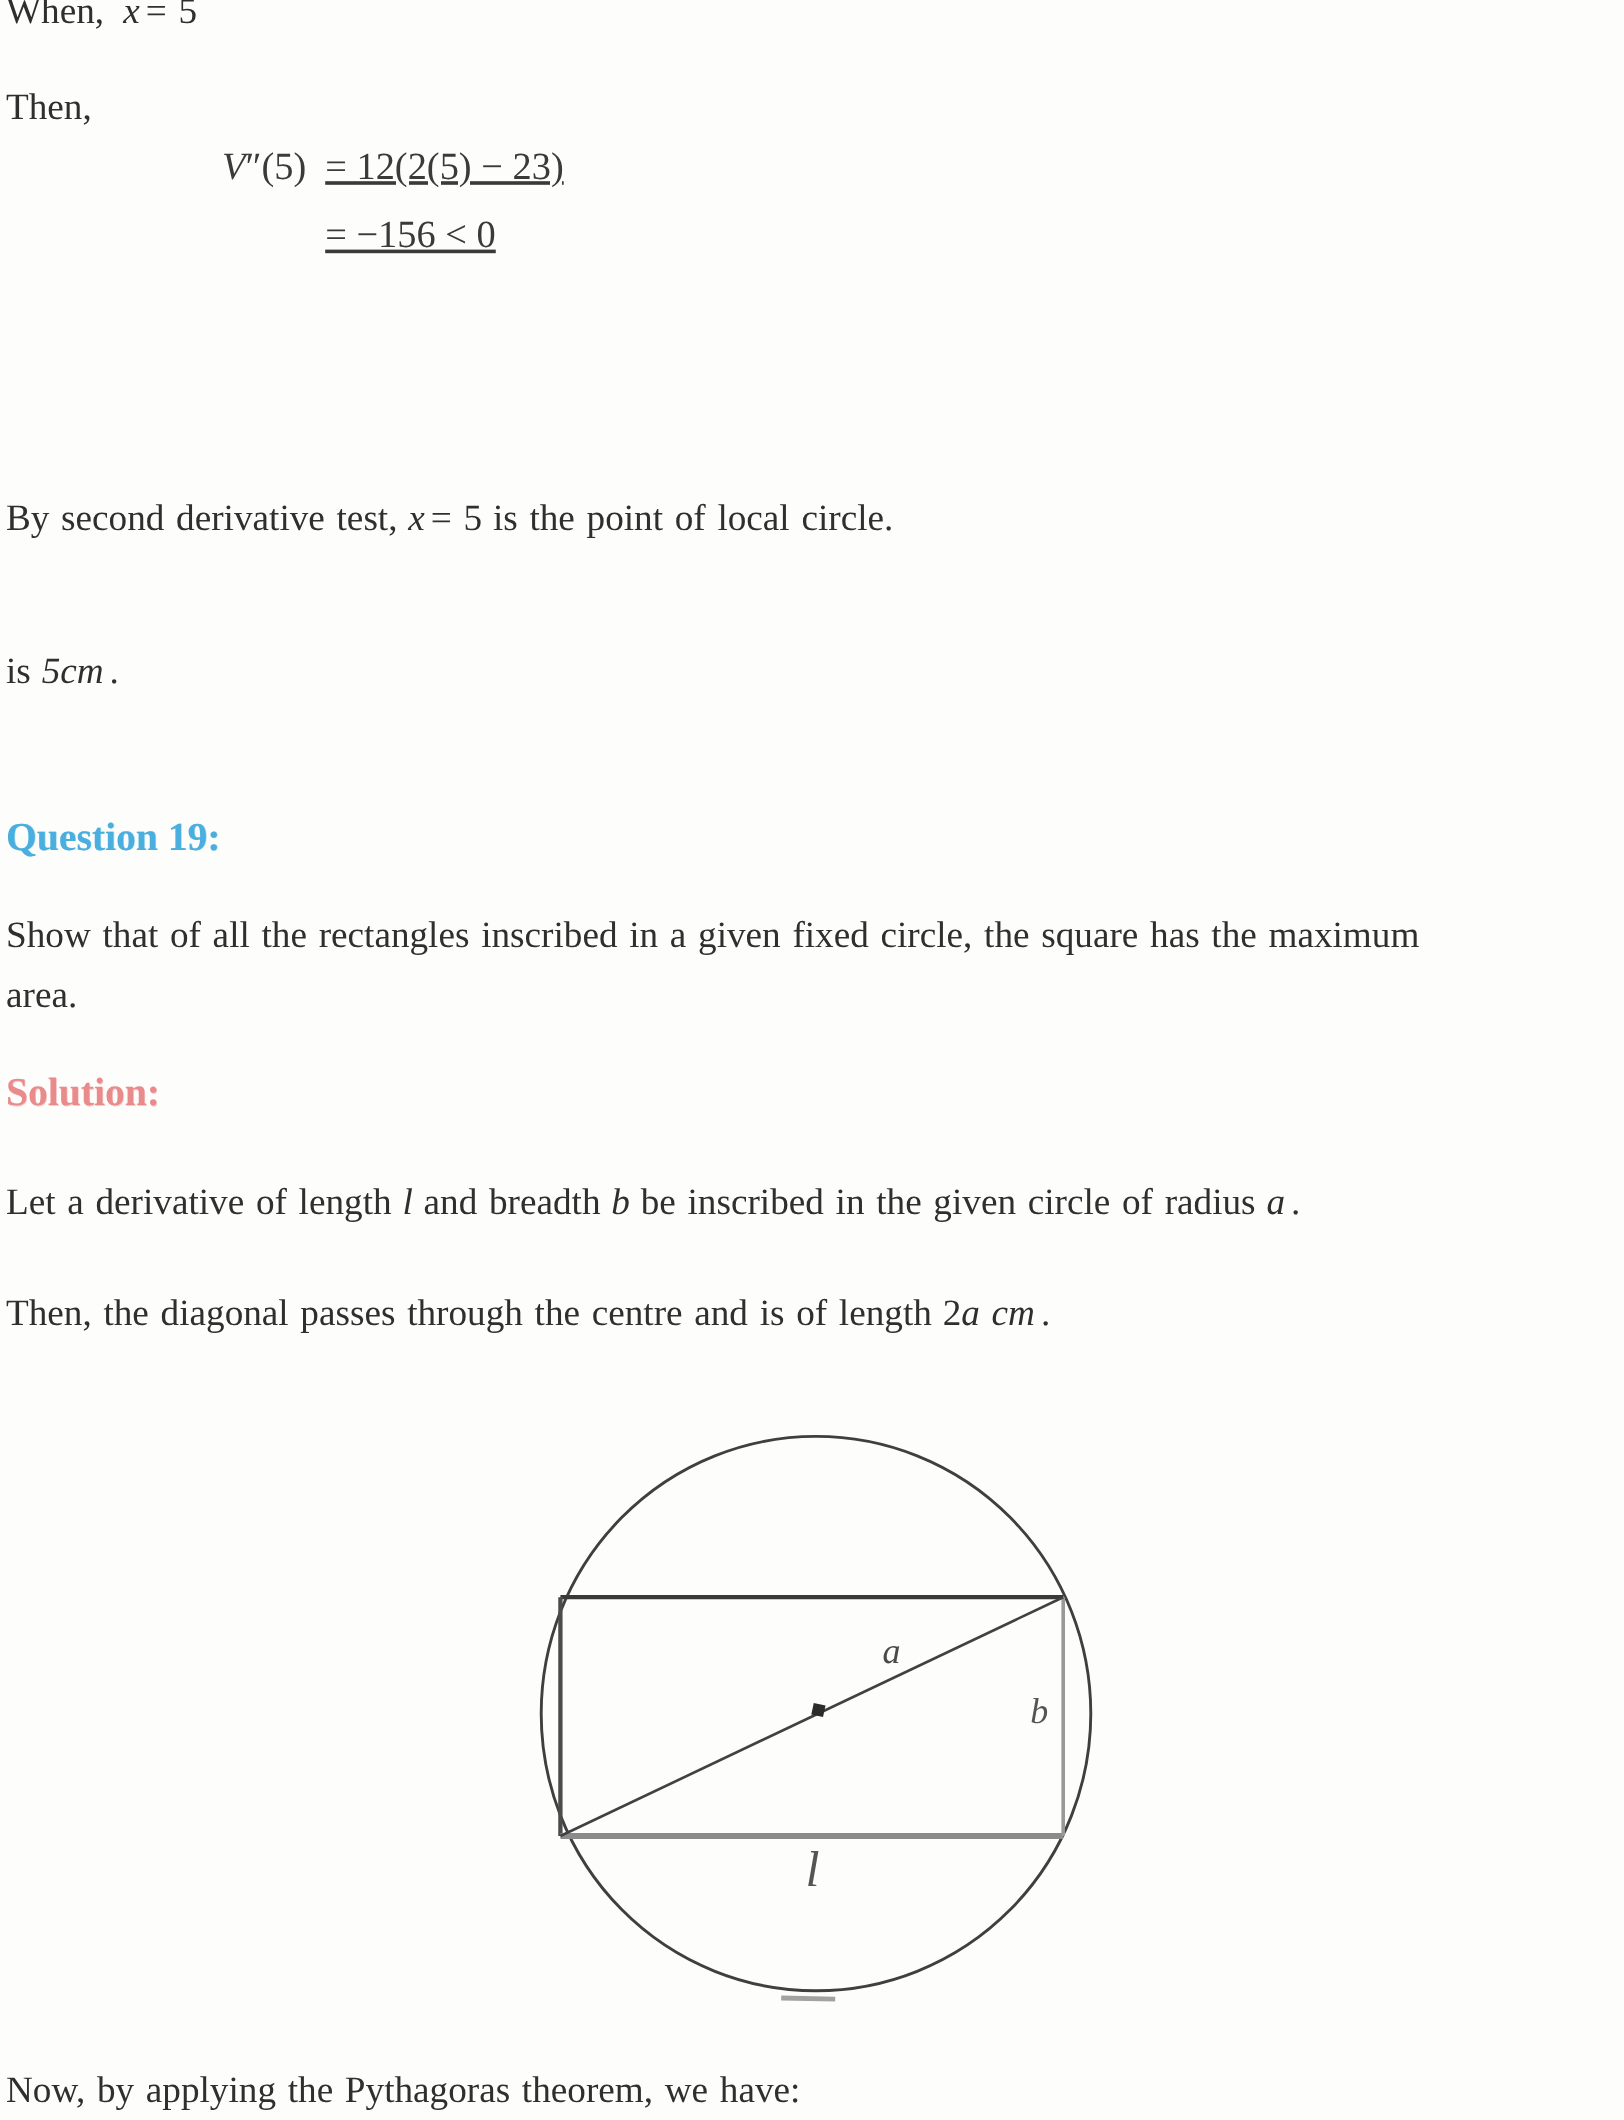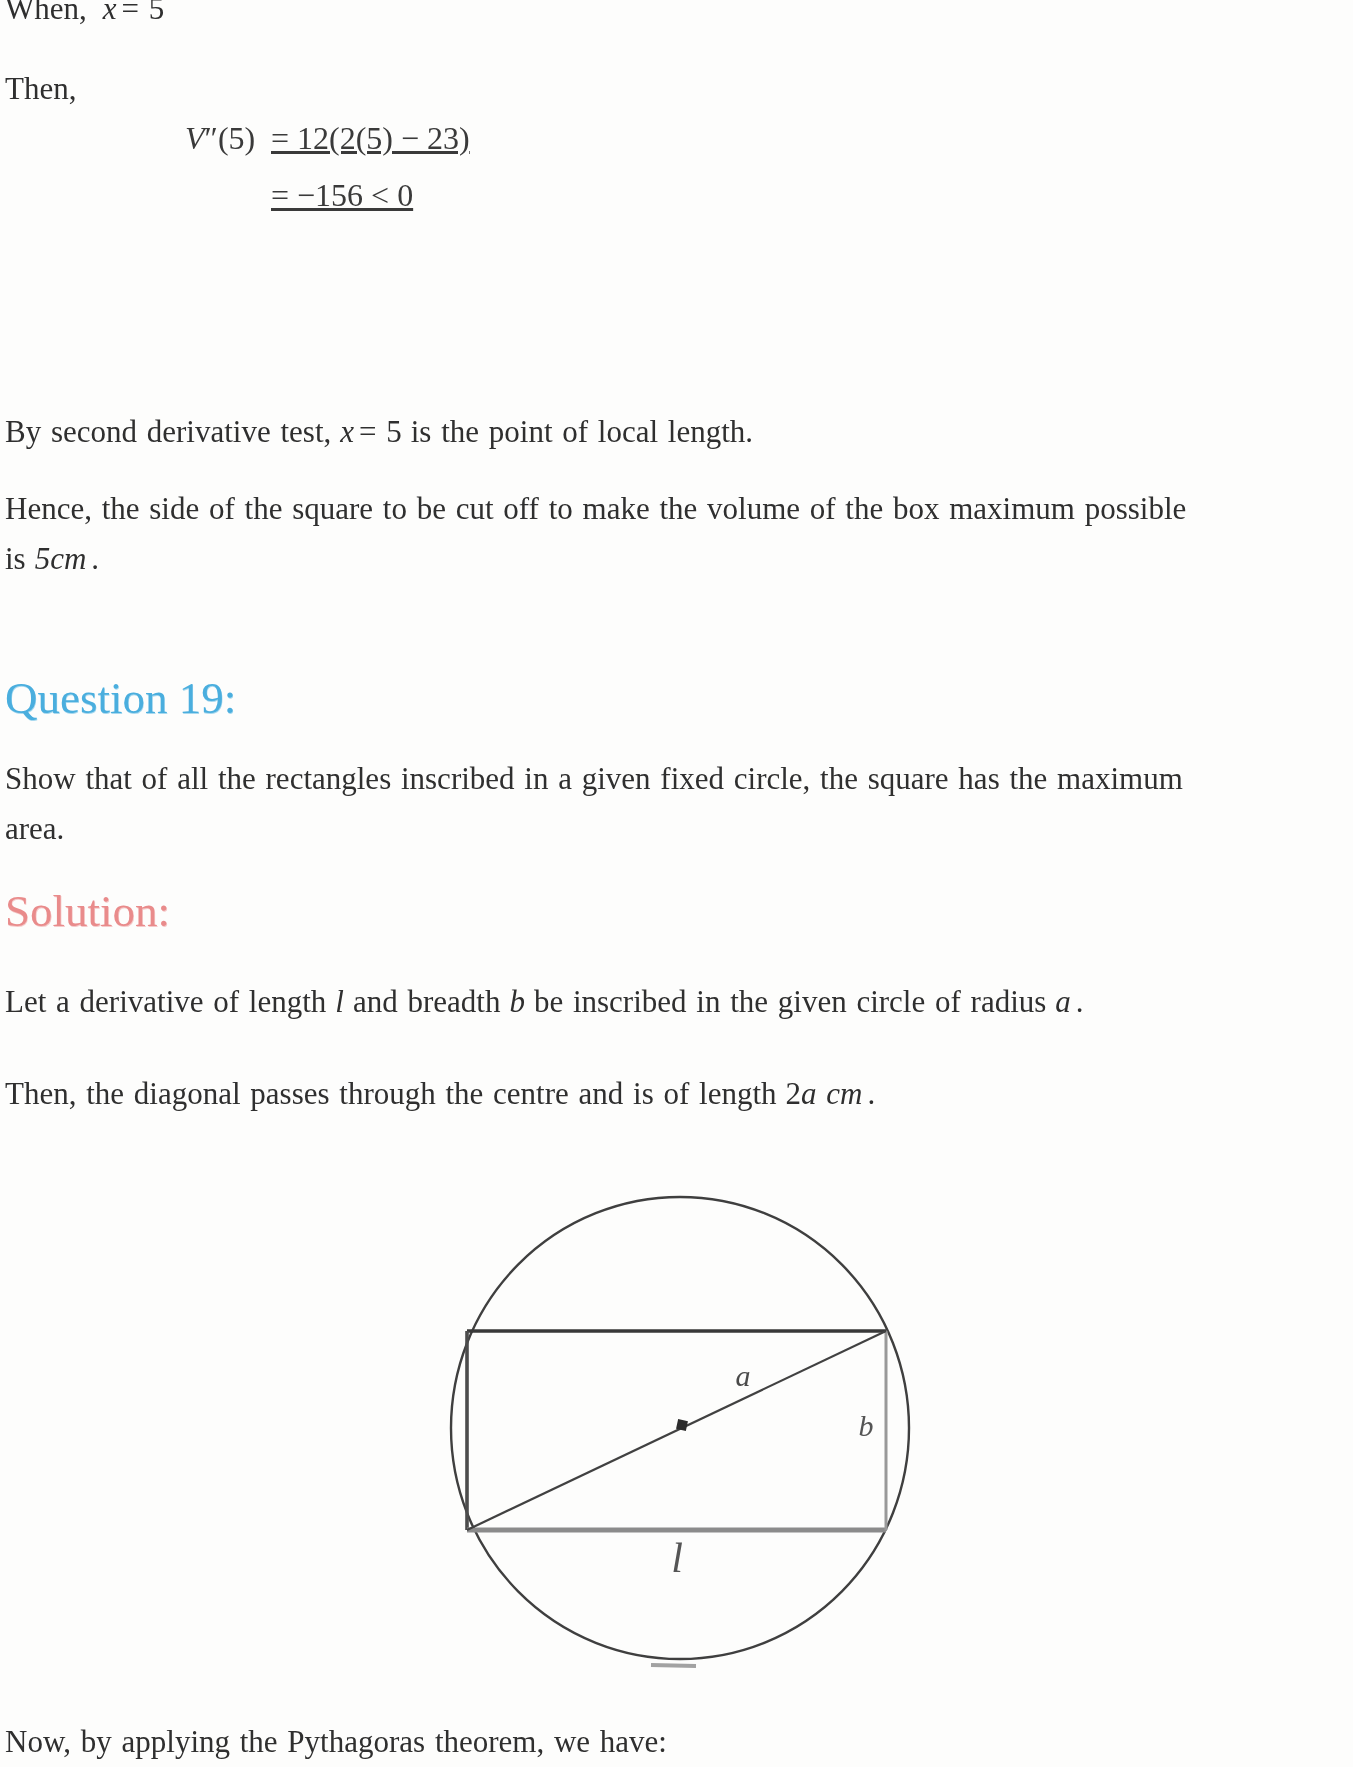--- a/index.html
+++ b/index.html
@@ -17,22 +17,22 @@
     white-space:nowrap;
     word-spacing:2px;
     color:#2f2f2f;
   }
   .it{font-style:italic;}
   .mathgap{margin-left:16px;}
   .smallgap{margin-left:9px;}
   .tinygap{margin-left:5px;}
   .heading{
     position:absolute;
-    font-size:45px;
-    font-weight:normal;
+    font-size:33px;
+    font-weight:bold;
     line-height:40px;
     white-space:nowrap;
   }
   .h-blue{color:#4aaede;text-shadow:0.6px 0.6px 0 #a8d9ef;}
   .h-salmon{color:#e98b8b;text-shadow:0.6px 0.6px 0 #f5c9c9;}
   .eq{
     position:absolute;left:185px;top:110px;
     font-size:32px;color:#3a3a3a;
   }
   .eqrow{line-height:57px;white-space:nowrap;text-decoration:underline;}
@@ -54,25 +54,25 @@
 <div class="eq">
   <div class="eqrow">
     <span class="eql"><span class="it">V</span><span>″</span><span>(5)</span></span><span class="eqr">= 12(2(5) − 23)</span>
   </div>
   <div class="eqrow">
     <span class="eql"></span><span class="eqr">= −156 &lt; 0</span>
   </div>
 </div>
 
 <div class="p" style="left:5px;top:407px">
-  <span>By second derivative test,</span><span class="it smallgap">x</span><span class="tinygap">= 5</span><span class="smallgap">is the point of local length.</span>
+  <span>By second derivative test,</span><span class="it smallgap">x</span><span class="tinygap">= 5</span><span class="smallgap">is the point of local circle.</span>
 </div>
 
 <div class="p" style="left:5px;top:484px">
-  <span>Hence, the side of the square to be cut off to make the volume of the box maximum possible</span><br>
+  <br>
   <span>is</span><span class="it smallgap">5cm</span><span class="tinygap">.</span>
 </div>
 
 <div class="heading h-blue" style="left:5px;top:678px">Question 19:</div>
 
 <div class="p" style="left:5px;top:754px">
   <span>Show that of all the rectangles inscribed in a given fixed circle, the square has the maximum</span><br>
   <span>area.</span>
 </div>
 

